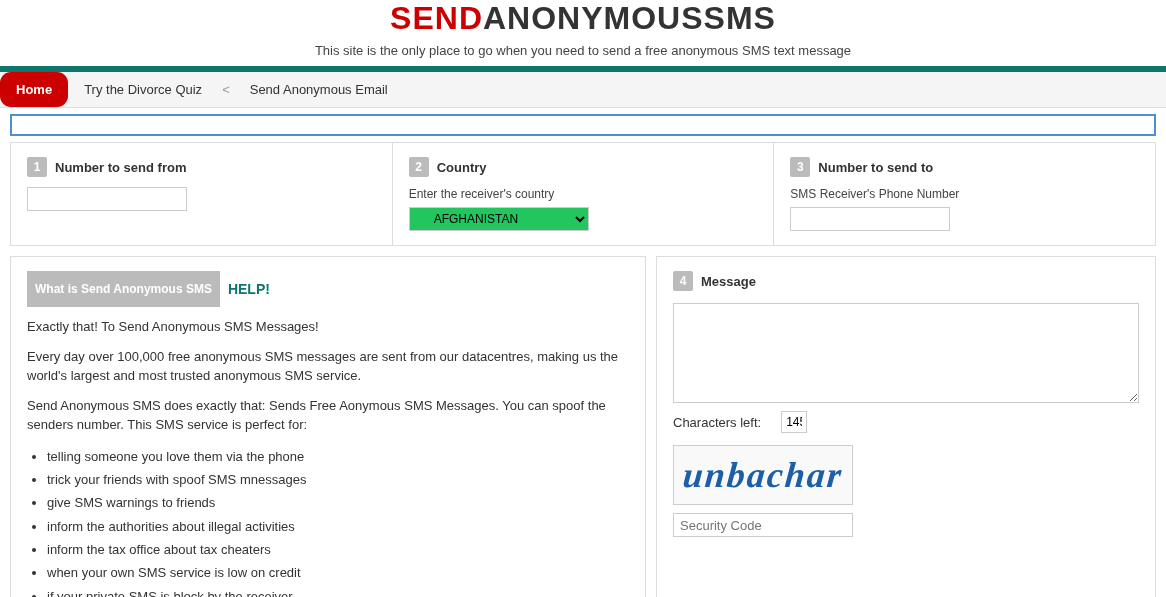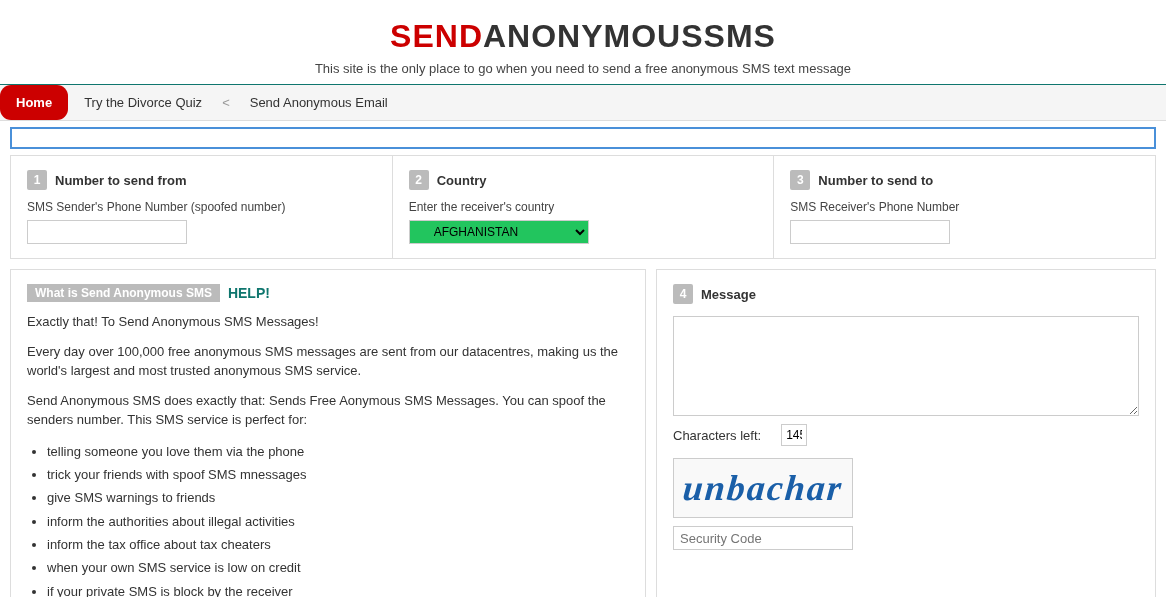--- a/index.html
+++ b/index.html
@@ -11,22 +11,22 @@
     }
     #app {
       width: 1166px;
       min-height: 597px;
       background: #fff;
     }
     
     #header {
       background: #fff;
       text-align: center;
-      padding: 18px 0 8px 0;
-      border-bottom: 1px solid #0f766e;
+      padding: 0 0 8px 0;
+      border-bottom: 6px solid #0f766e;
     }
     #site-title {
       font-size: 32px;
       font-weight: bold;
       letter-spacing: 1px;
     }
     #site-title .send {
       color: #cc0000;
     }
     #site-title .rest {
@@ -146,21 +146,21 @@
     }
     .what-is-header {
       display: flex;
       align-items: center;
       gap: 8px;
       margin-bottom: 10px;
     }
     .what-is-badge {
       background: #bbb;
       color: #fff;
-      padding: 2px 8px;
+      padding: 11px 8px;
       font-size: 12px;
       font-weight: bold;
     }
     .help-text {
       color: #0f766e;
       font-weight: bold;
       font-size: 14px;
     }
     .left-body p {
       margin-bottom: 10px;
@@ -281,21 +281,20 @@
 
   <div id="highlight-bar"></div>
 
   <div id="steps-row">
 
     <div class="step-box">
       <div class="step-header">
         <div class="step-num">1</div>
         <div class="step-title">Number to send from</div>
       </div>
-      <div class="step-label">SMS Sender's Phone Number (spoofed number)</div>
       <input class="step-input" type="text" style="">
     </div>
 
     <div class="step-box">
       <div class="step-header">
         <div class="step-num">2</div>
         <div class="step-title">Country</div>
       </div>
       <div class="step-label">Enter the receiver's country</div>
       <select class="step-select">

